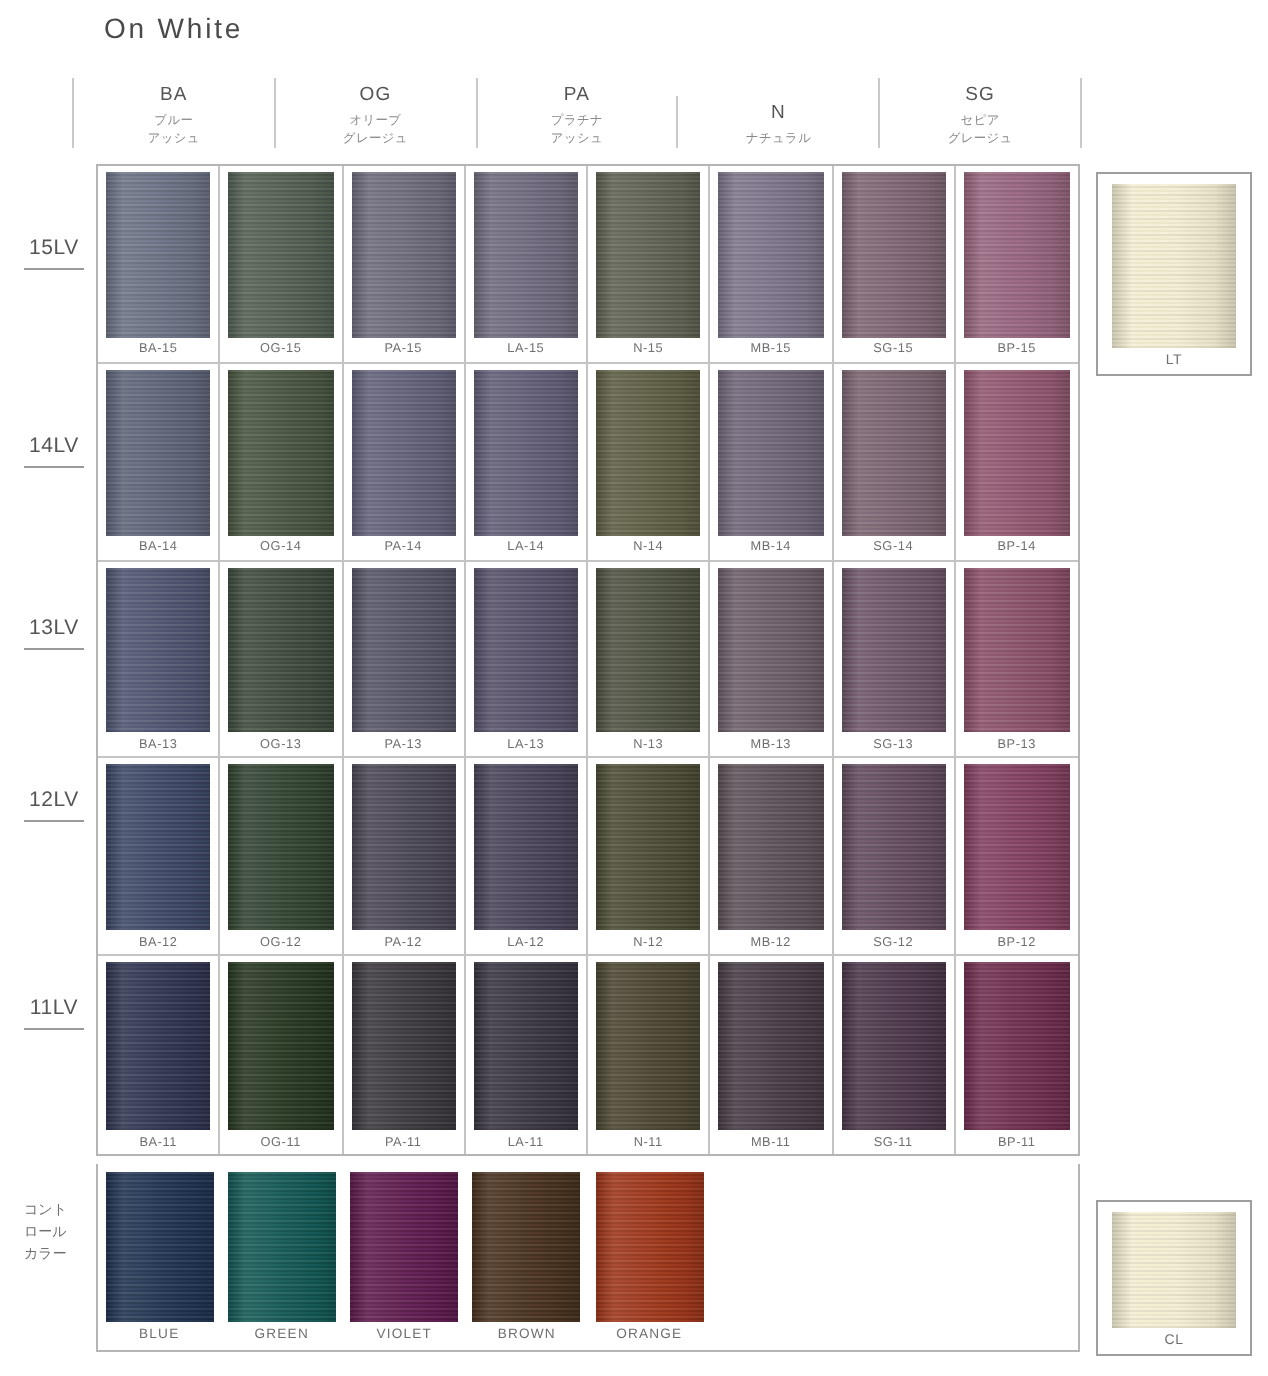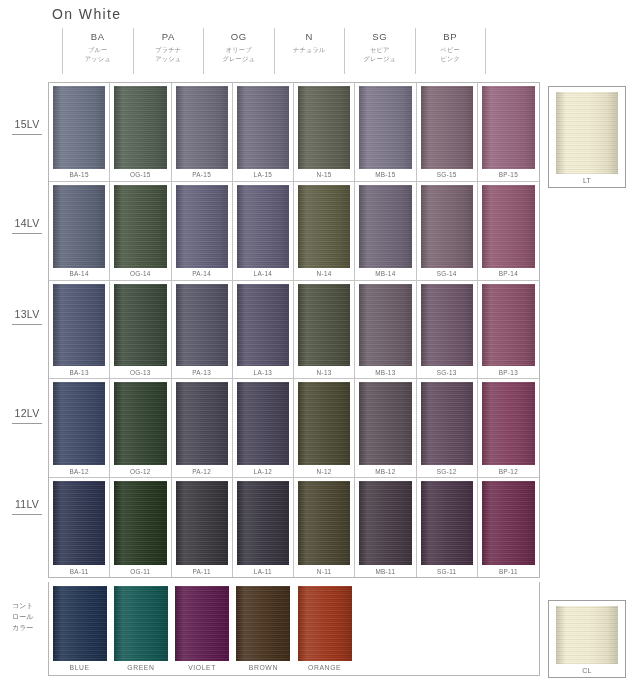--- a/index.html
+++ b/index.html
@@ -22,23 +22,24 @@
     left: 52px; top: 6px;
     font-size: 14px;
     letter-spacing: 1.4px;
     color: #4a4a4a;
     font-weight: 400;
   }
 
   
   #col-header {
     position: absolute;
-    left: 62px; top: 28px;
-    width: 424px; height: 46px;
-    display: flex;
+    left: 36px; top: 28px;
+    width: 505px; height: 46px;
+    display: flex;
+    align-items: flex-end;
   }
   .col-head {
     flex: 1 1 0;
     position: relative;
     text-align: center;
     padding-top: 3px;
     border-left: 1px solid #c9c9c9;
   }
   .col-head:last-child { border-right: 1px solid #c9c9c9; }
   .ch-code {
@@ -218,54 +219,47 @@
 
   <div id="col-header">
       <div class="col-head">
         <div class="ch-code">BA</div>
         <div class="ch-jp">
           <div>ブルー</div>
           <div>アッシュ</div>
         </div>
       </div>
       <div class="col-head">
+        <div class="ch-code">OG</div>
+        <div class="ch-jp">
+          <div>オリーブ</div>
+          <div>グレージュ</div>
+        </div>
+      </div>
+      <div class="col-head">
         <div class="ch-code">PA</div>
         <div class="ch-jp">
           <div>プラチナ</div>
           <div>アッシュ</div>
-        </div>
-      </div>
-      <div class="col-head">
-        <div class="ch-code">OG</div>
-        <div class="ch-jp">
-          <div>オリーブ</div>
-          <div>グレージュ</div>
         </div>
       </div>
       <div class="col-head">
         <div class="ch-code">N</div>
         <div class="ch-jp">
           <div>ナチュラル</div>
           <div></div>
         </div>
       </div>
       <div class="col-head">
         <div class="ch-code">SG</div>
         <div class="ch-jp">
           <div>セピア</div>
           <div>グレージュ</div>
         </div>
       </div>
-      <div class="col-head">
-        <div class="ch-code">BP</div>
-        <div class="ch-jp">
-          <div>ベビー</div>
-          <div>ピンク</div>
-        </div>
-      </div>
     </div>
 
   <div id="grid">
       <div class="cell">
         <div class="swatch" style="background: rgb(106, 113, 132);"></div>
         <div class="cell-label">BA-15</div>
       </div>
       <div class="cell">
         <div class="swatch" style="background: rgb(82, 95, 82);"></div>
         <div class="cell-label">OG-15</div>
@@ -462,15 +456,15 @@
     </div>
 
   <div id="cl-box">
     <div class="swatch" style="background: rgb(243, 238, 210);"></div>
     <div class="cell-label">CL</div>
   </div>
 
 <div class="lv-label" style="top: 117.6px;"><span>15LV</span><span class="rule"></span></div>
     <div class="lv-label" style="top: 216.8px;"><span>14LV</span><span class="rule"></span></div>
     <div class="lv-label" style="top: 308px;"><span>13LV</span><span class="rule"></span></div>
-    <div class="lv-label" style="top: 407px;"><span>12LV</span><span class="rule"></span></div>
+    <div class="lv-label" style="top: 394px;"><span>12LV</span><span class="rule"></span></div>
     <div class="lv-label" style="top: 498px;"><span>11LV</span><span class="rule"></span></div>
   </div>
 
 </body></html>

